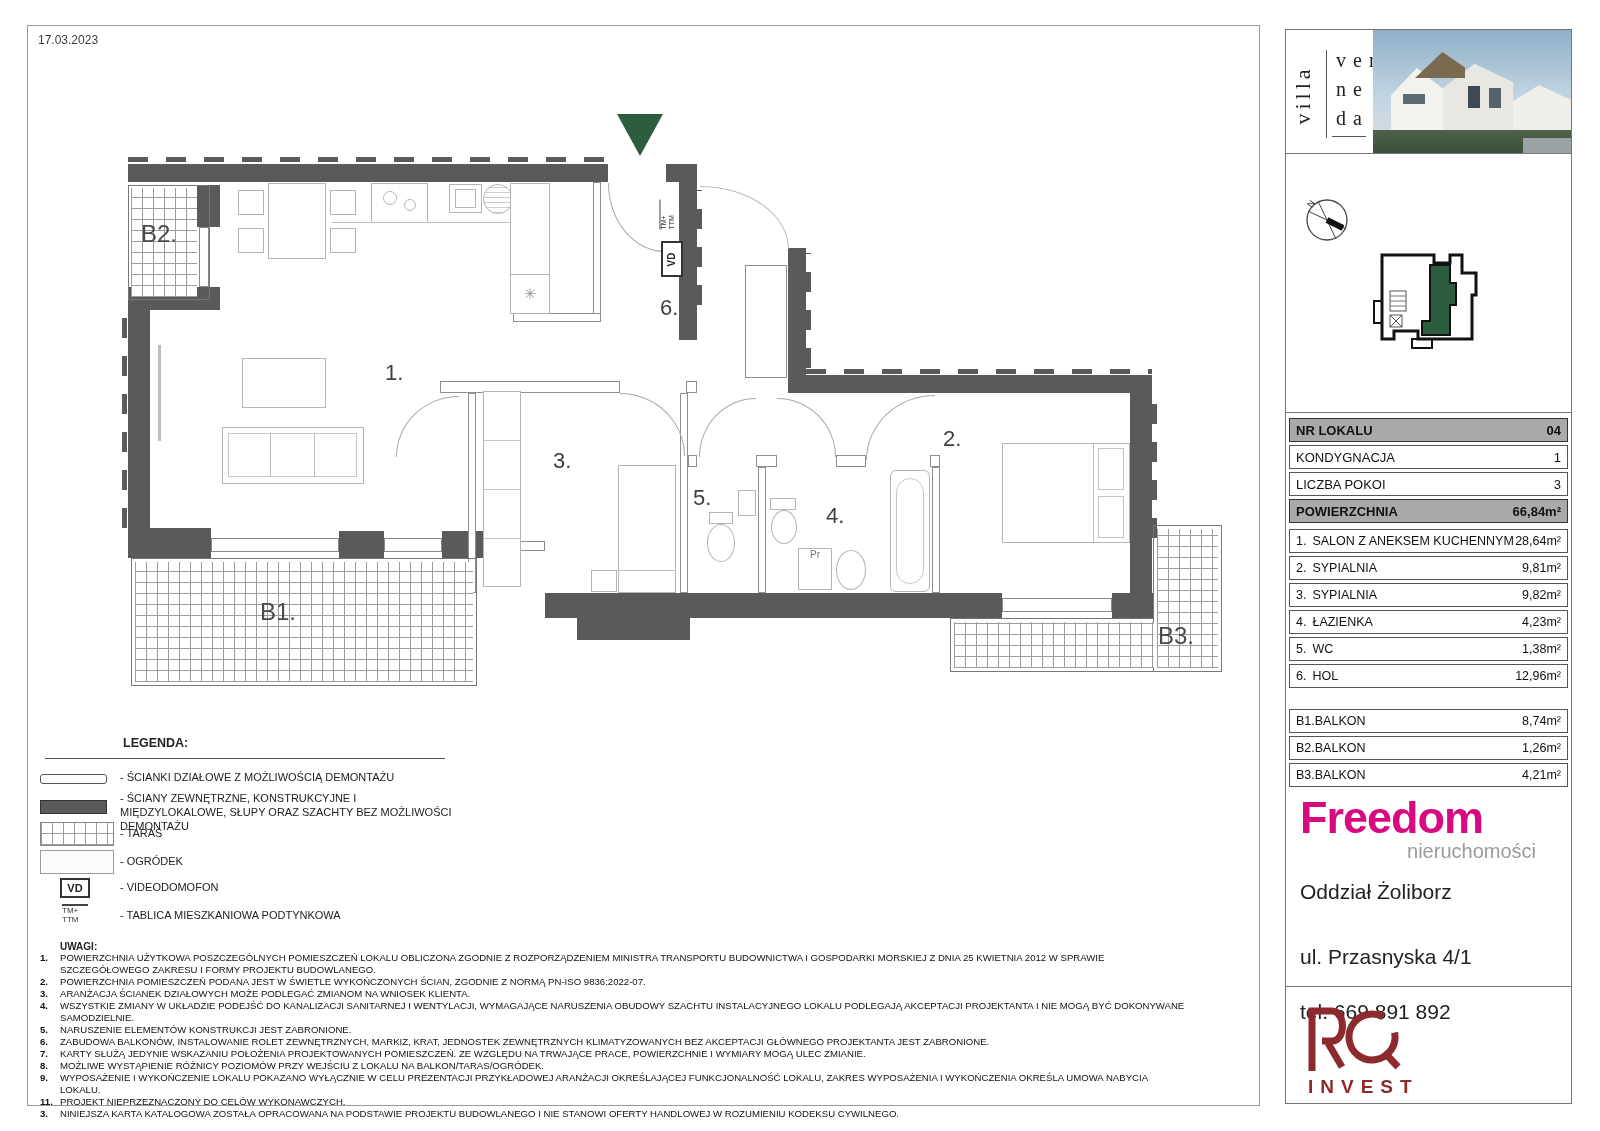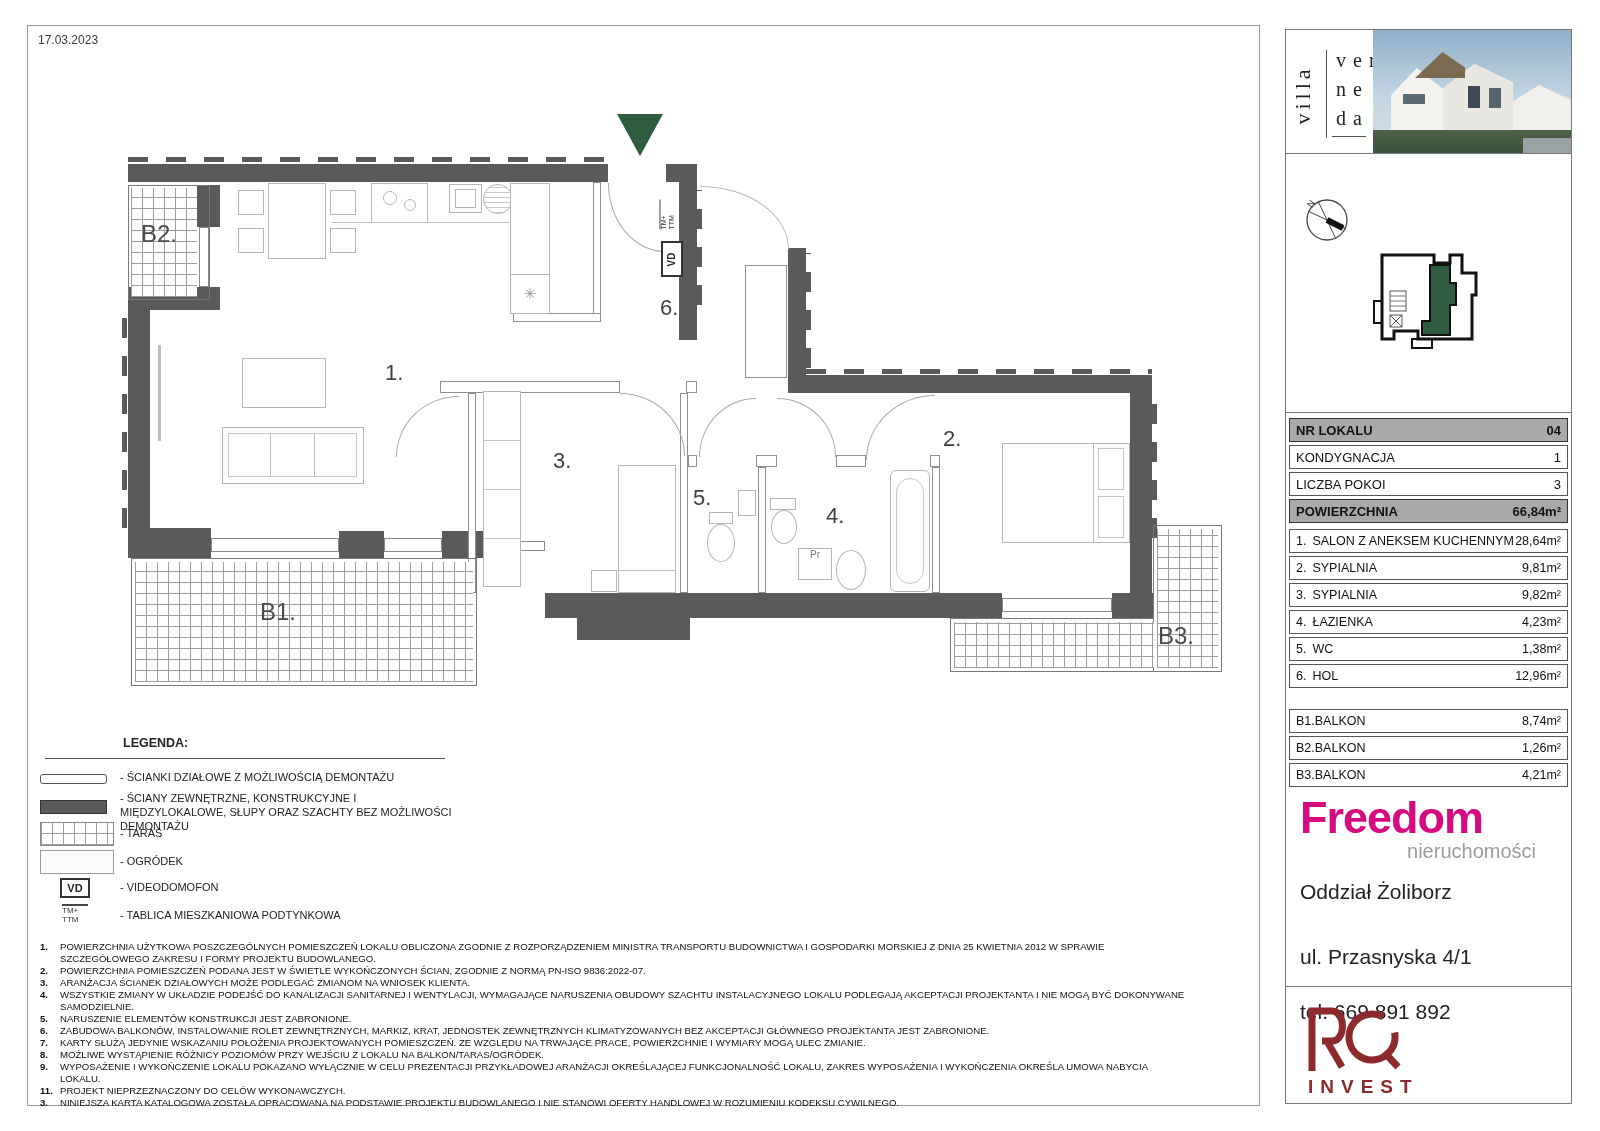--- a/index.html
+++ b/index.html
@@ -196,21 +196,21 @@
     <div class="abs f" style="left:618px;top:465px;width:58px;height:128px;"></div>
     <div class="abs fl" style="left:618px;top:570px;width:58px;height:1px;"></div>
     <div class="abs f" style="left:591px;top:570px;width:26px;height:22px;"></div>
 
     <div class="abs f" style="left:709px;top:512px;width:24px;height:12px;"></div>
     <div class="abs f round" style="left:707px;top:524px;width:28px;height:38px;"></div>
     <div class="abs f" style="left:738px;top:490px;width:18px;height:26px;"></div>
 
     <div class="abs f" style="left:770px;top:498px;width:26px;height:12px;"></div>
     <div class="abs f round" style="left:771px;top:510px;width:26px;height:34px;"></div>
-    <div class="abs f" style="left:798px;top:548px;width:34px;height:32px;display:flex;align-items:flex-start;justify-content:center;font-size:10px;color:#777;">
+    <div class="abs f" style="left:798px;top:548px;width:34px;height:42px;display:flex;align-items:flex-start;justify-content:center;font-size:10px;color:#777;">
         <span>Pr</span>
       </div>
     <div class="abs f round" style="left:836px;top:550px;width:30px;height:40px;"></div>
     <div class="abs f" style="left:890px;top:470px;width:40px;height:122px;border-radius:6px;"></div>
     <div class="abs f" style="left:896px;top:478px;width:28px;height:106px;border-radius:14px;border-color:#c8c8c8;"></div>
 
     <div class="abs f" style="left:1002px;top:443px;width:128px;height:100px;"></div>
     <div class="abs f" style="left:1098px;top:448px;width:26px;height:42px;border-color:#c4c4c4;"></div>
     <div class="abs f" style="left:1098px;top:496px;width:26px;height:42px;border-color:#c4c4c4;"></div>
     <div class="abs fl" style="left:1093px;top:443px;width:1px;height:100px;"></div>
@@ -235,20 +235,21 @@
     <div class="abs lgvd" style="left:20px;top:150px;">VD</div>
     <div class="abs lg-text" style="left:80px;top:153px;">- VIDEODOMOFON</div>
 
     <div class="abs lgtm" style="left:22px;top:176px;">
       <span>TM+</span><br><span>TTM</span>
     </div>
     <div class="abs lg-text" style="left:80px;top:181px;">- TABLICA MIESZKANIOWA PODTYNKOWA</div>
   </div>
 
   <div class="abs" style="left:40px;top:941px;width:1150px;">
+    <div class="nt-title" style="margin-left:20px;">UWAGI:</div>
     <div class="note">
         <span class="nn">1.</span>
         <span class="nt">POWIERZCHNIA UŻYTKOWA POSZCZEGÓLNYCH POMIESZCZEŃ LOKALU OBLICZONA ZGODNIE Z ROZPORZĄDZENIEM MINISTRA TRANSPORTU BUDOWNICTWA I GOSPODARKI MORSKIEJ Z DNIA 25 KWIETNIA 2012 W SPRAWIE SZCZEGÓŁOWEGO ZAKRESU I FORMY PROJEKTU BUDOWLANEGO.</span>
       </div>
     <div class="note">
         <span class="nn">2.</span>
         <span class="nt">POWIERZCHNIA POMIESZCZEŃ PODANA JEST W ŚWIETLE WYKOŃCZONYCH ŚCIAN, ZGODNIE Z NORMĄ PN-ISO 9836:2022-07.</span>
       </div>
     <div class="note">
         <span class="nn">3.</span>

